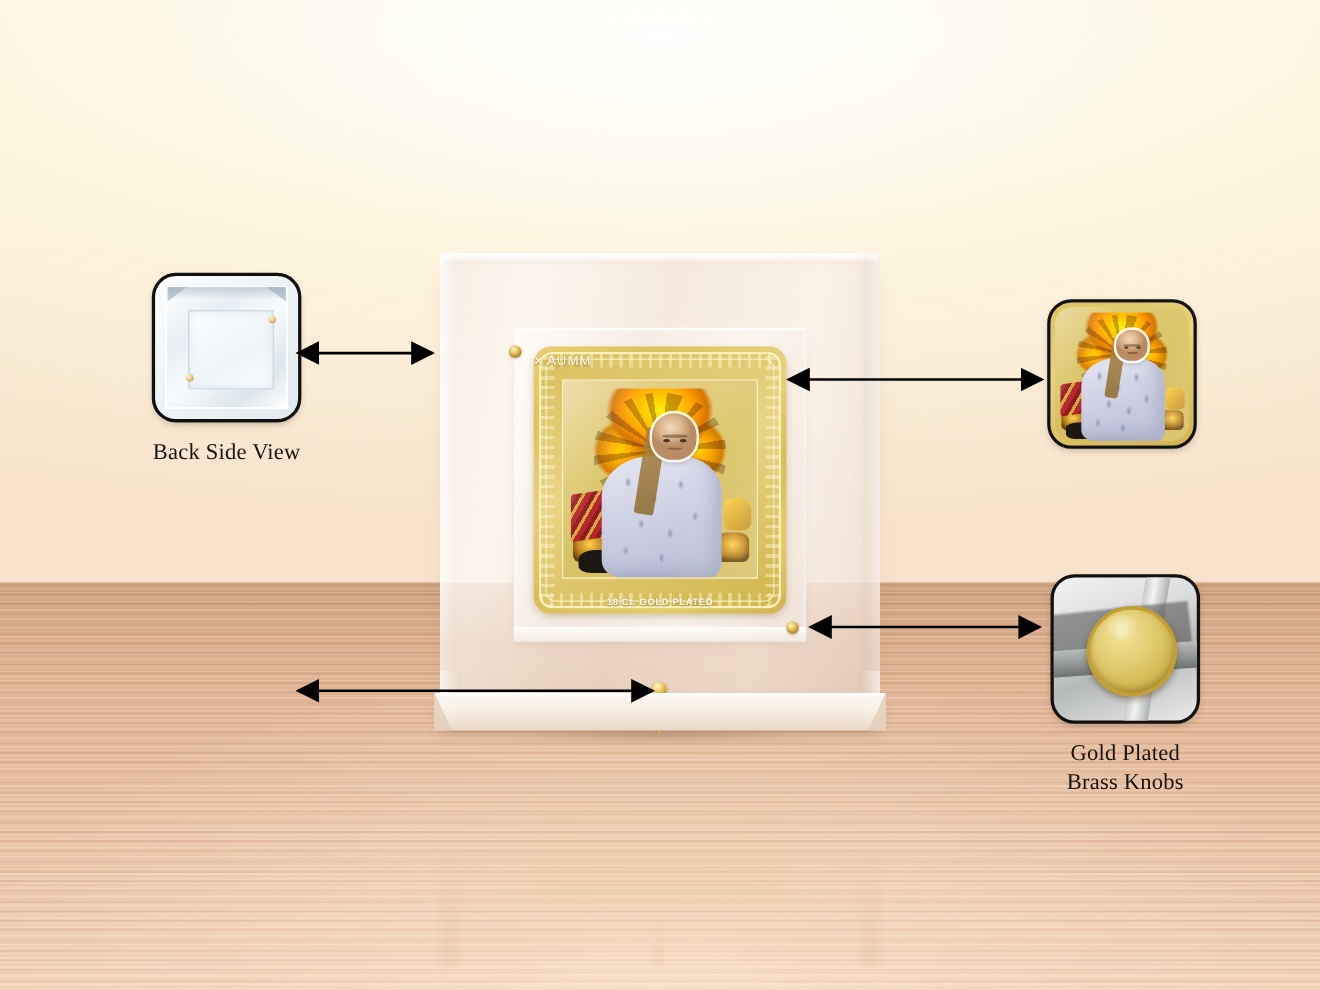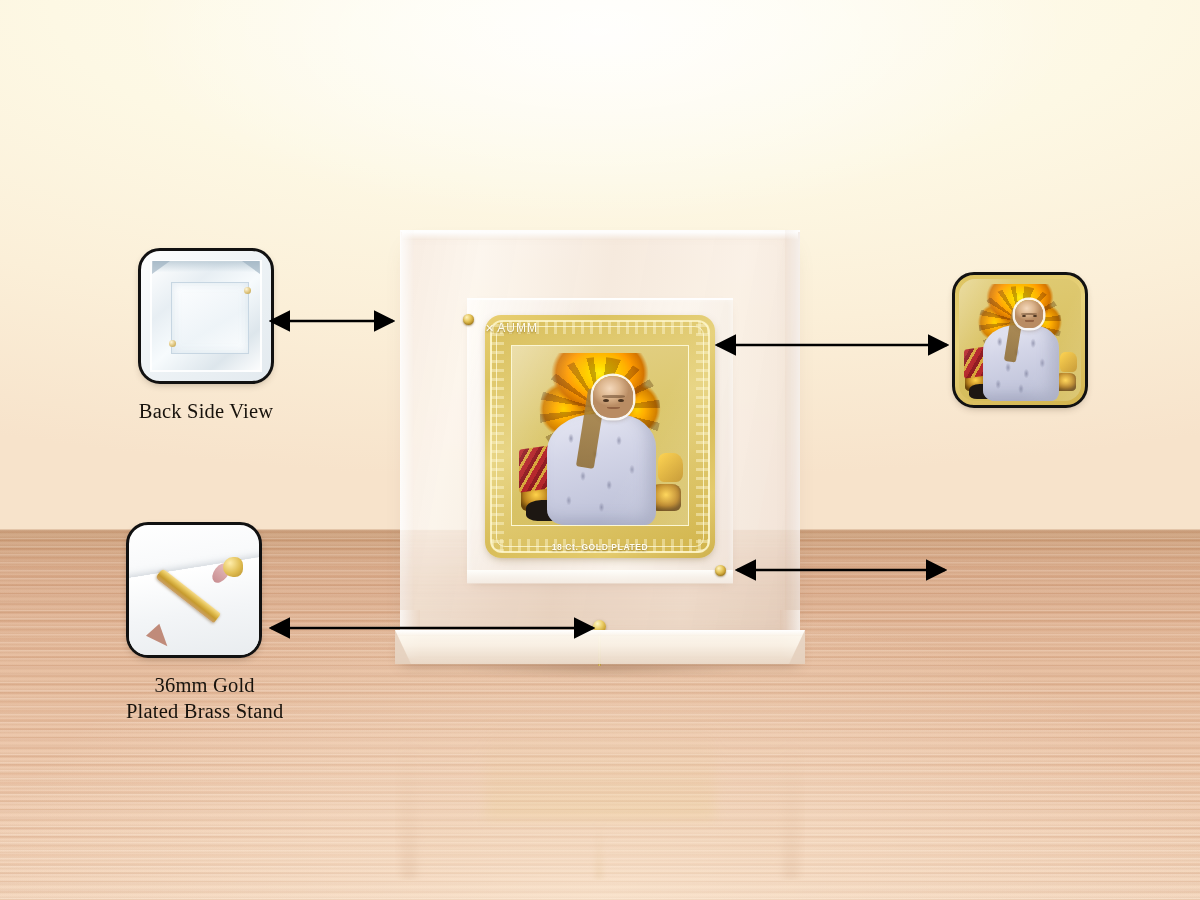--- a/index.html
+++ b/index.html
@@ -554,32 +554,32 @@
             <div class="face-eye-l"></div>
             <div class="face-eye-r"></div>
             <div class="face-mouth"></div>
           </div>
         </div>
         <div class="foil-sheen"></div>
       </div>
     </div>
   </div>
 
-  <div class="callout" style="left:126px; top:522px;">
-    <div class="thumb tb-stand">
-      <div class="paper"></div>
-      <div class="pin-body"></div>
-      <div class="pin-tip"></div>
-      <div class="pin-collar"></div>
-      <div class="pin-head"></div>
+
+  <div class="callout" style="left:955px; top:522px;">
+    <div class="thumb tb-knob">
+      <div class="bar-v"></div>
+      <div class="shadow-d"></div>
+      <div class="bar-h"></div>
+      <div class="disc"></div>
+      <div class="disc-hi"></div>
     </div>
-    <div class="callout-label">36mm Gold
-Plated Brass Stand</div>
-  </div>
-
+    <div class="callout-label">Gold Plated
+Brass Knobs</div>
+  </div>
 
   <div class="arrow" style="left:262px; top:311px;">
     <svg width="140" height="20" viewBox="0 0 140 20">
       <defs>
         <marker id="mR" markerWidth="9" markerHeight="9" refX="8" refY="4.5" orient="auto">
           <path d="M0,0 L9,4.5 L0,9 Z" fill="#000"></path>
         </marker>
         <marker id="mL" markerWidth="9" markerHeight="9" refX="1" refY="4.5" orient="auto">
           <path d="M9,0 L0,4.5 L9,9 Z" fill="#000"></path>
         </marker>

